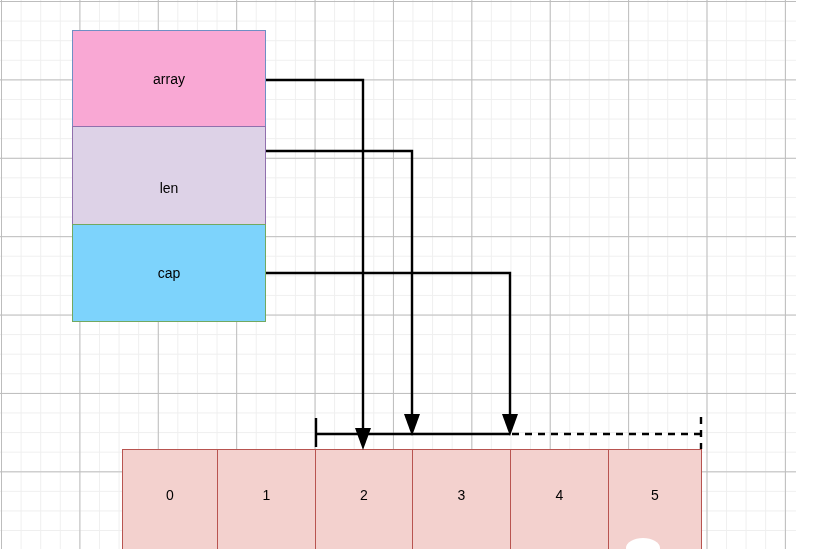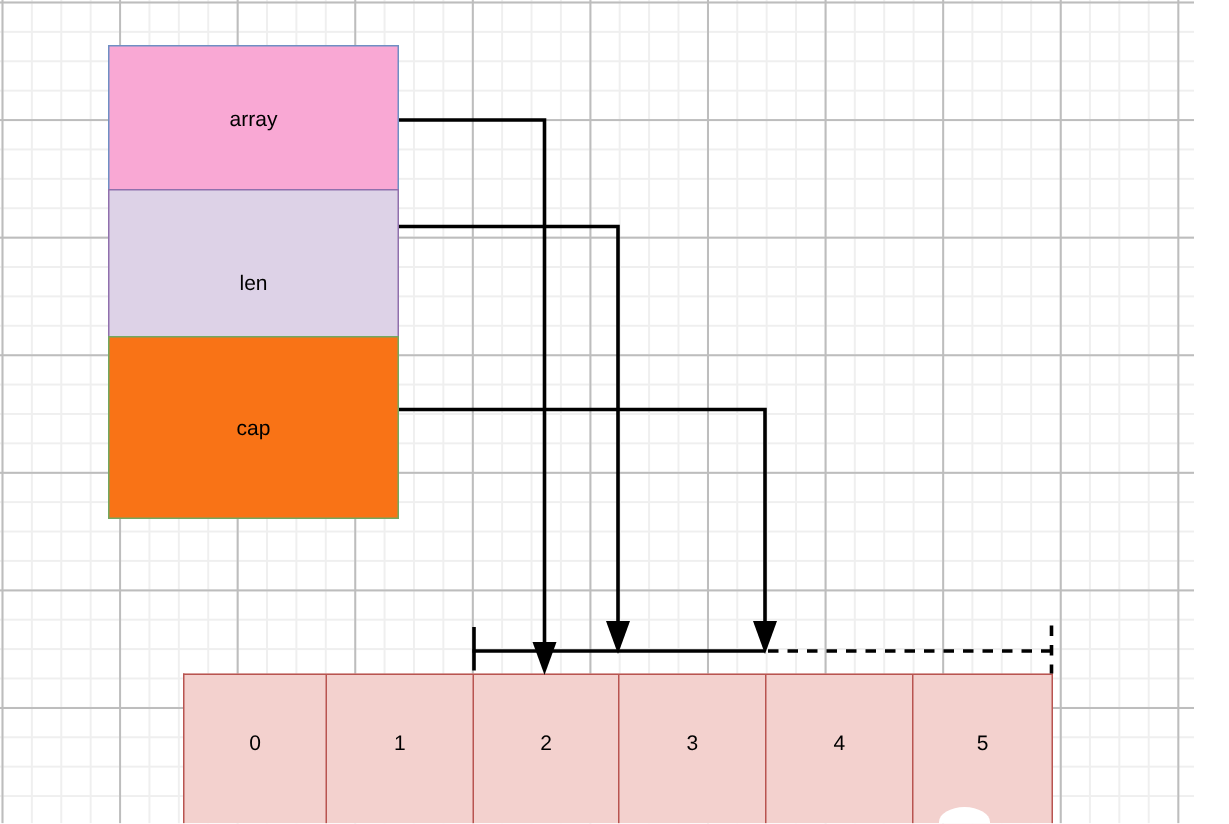--- a/index.html
+++ b/index.html
@@ -60,22 +60,22 @@
     border: 1px solid #6f8fc4;
   }
   #box-len {
     top: 126px;
     height: 123px;
     background: #ddd2e7;
     border: 1px solid #9070ad;
   }
   #box-cap {
     top: 224px;
-    height: 122px;
-    background: #f97316;
+    height: 98px;
+    background: #7dd3fc;
     border: 1px solid #72a860;
   }
 
   
   #array-table {
     position: absolute;
     left: 122px;
     top: 449px;
     height: 100px;
     display: flex;

